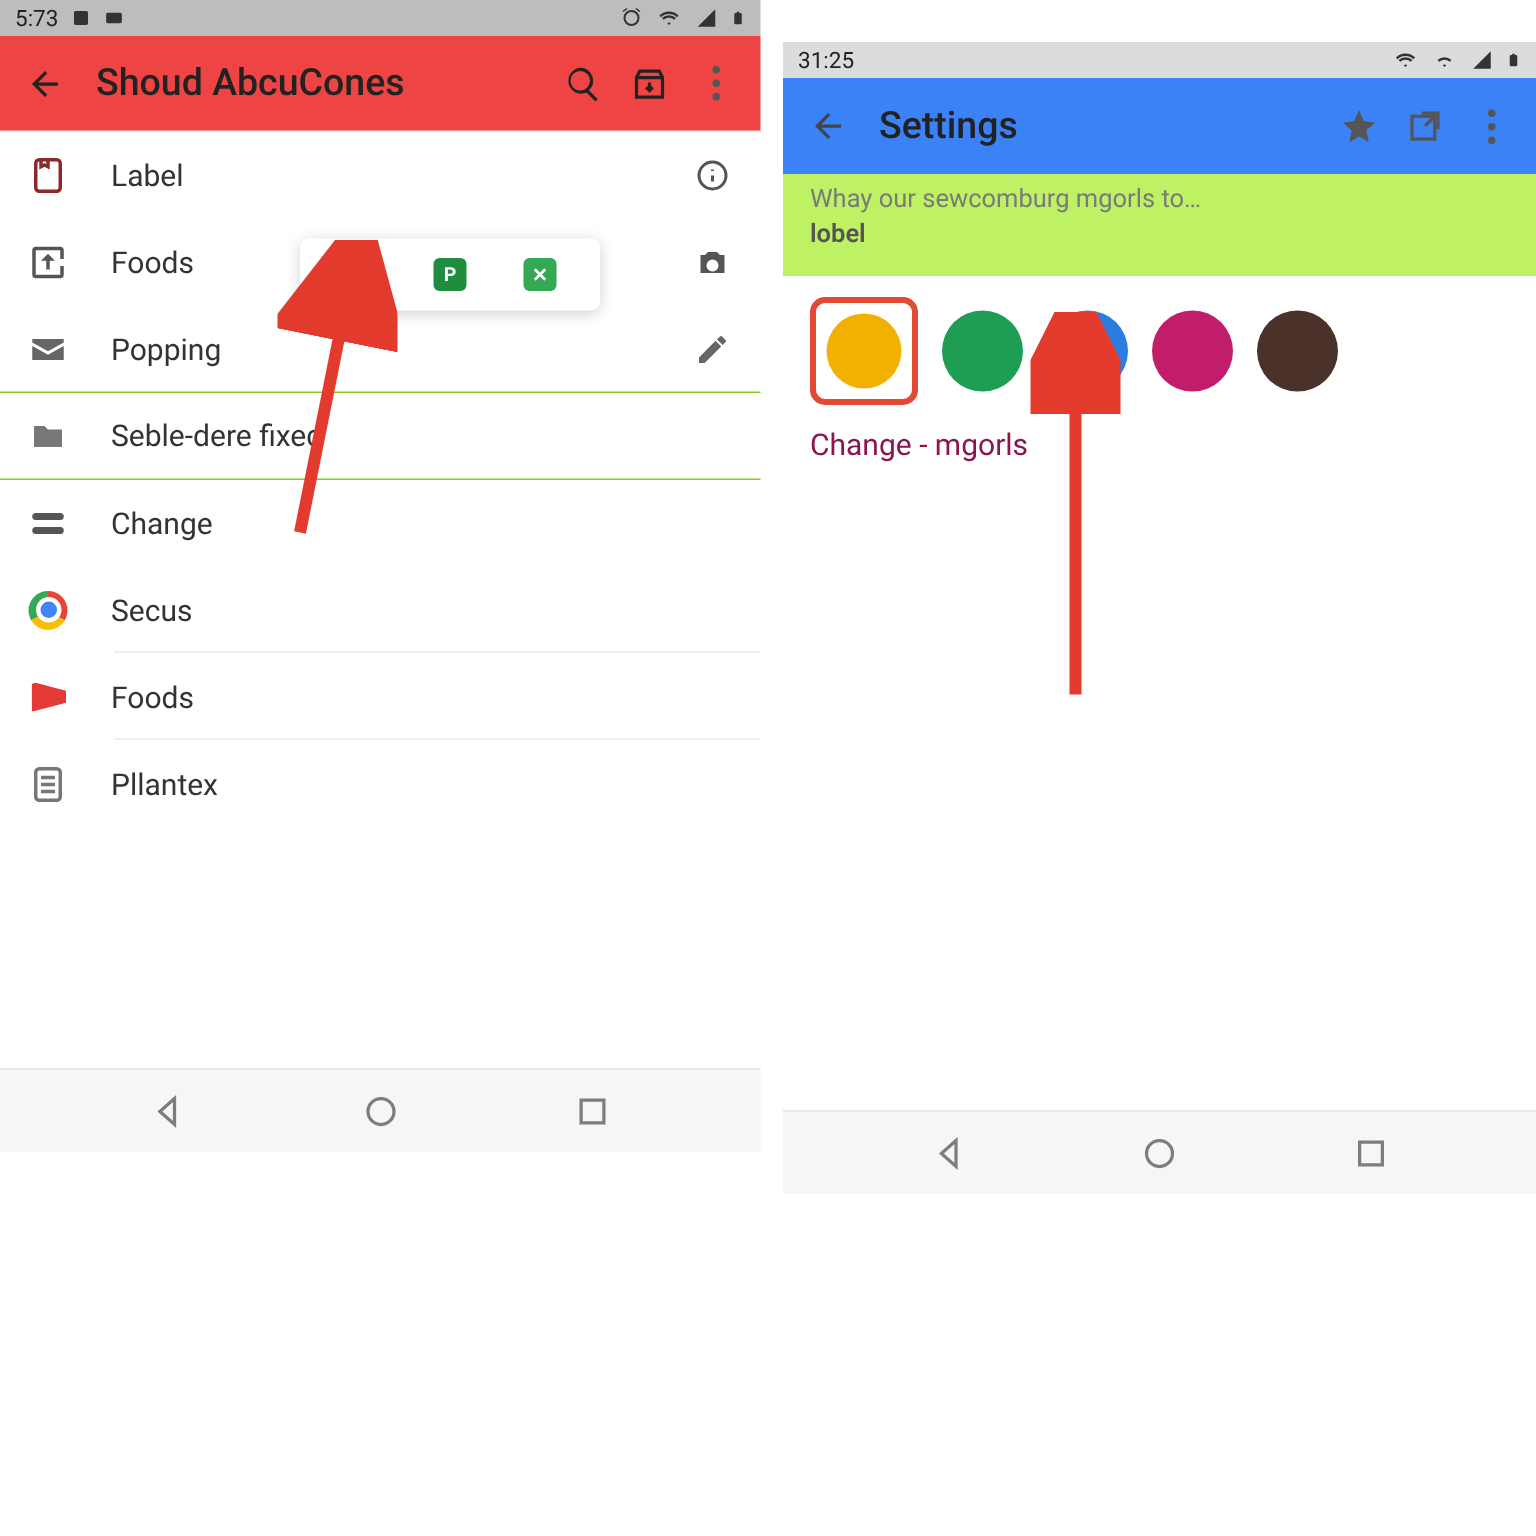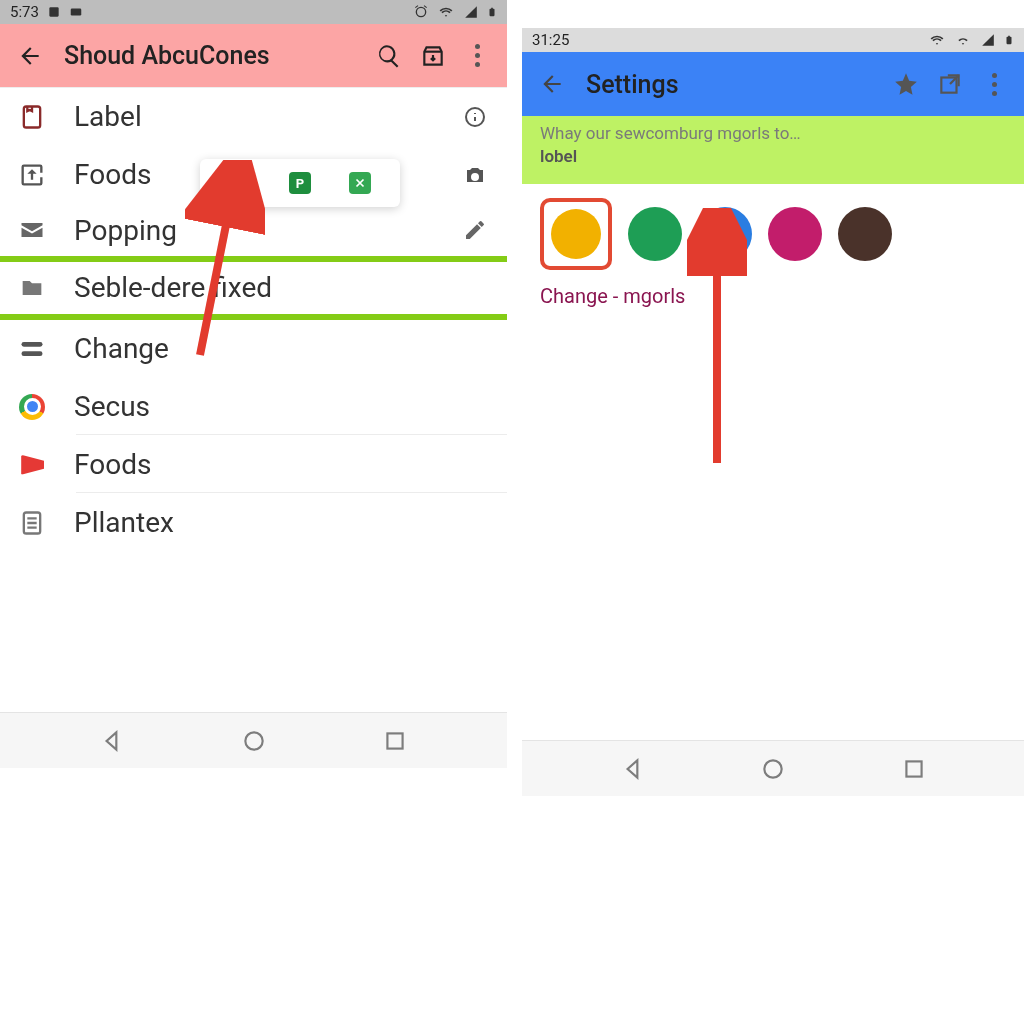--- a/index.html
+++ b/index.html
@@ -10,36 +10,36 @@
   .gap { width:15px; background:#fff; }
   .screen-right { width:502px;margin-top:28px; }
 
   
   .statusbar { height:24px; background:#bdbdbd; display:flex; align-items:center; justify-content:space-between; padding:0 10px; font-size:15px; color:#222; }
   .status-icons { display:flex; gap:8px; align-items:center; }
   .status-icons svg { display:block; }
 
   
   .appbar { height:64px; display:flex; align-items:center; padding:0 8px; }
-  .appbar.light { background:#fca5a5; border-bottom:1px solid #eee; }
+  .appbar.light { background:#ef4444; border-bottom:1px solid #eee; }
   .appbar.grey  { background:#3b82f6; }
   .appbar .title { font-size:25px; font-weight:500; color:#222; margin-left:12px; flex:1; }
   .iconbtn { width:44px; height:44px; display:flex; align-items:center; justify-content:center; cursor:pointer; }
   .iconbtn svg { width:26px; height:26px; }
   .tri-dot { display:flex; flex-direction:column; gap:4px; }
   .tri-dot span { width:5px; height:5px; background:#555; border-radius:50%; display:block; }
 
   
   .list { }
   .row { display:flex; align-items:center; min-height:58px; padding:0 18px; position:relative; border-bottom:1px solid rgba(0,0,0,0); }
-  .row.divider-full { border-bottom:6px solid #84cc16; }
+  .row.divider-full { border-bottom:1px solid #84cc16; }
   .row.divider-inset::after { content:""; position:absolute; left:76px; right:0; bottom:0; height:1px; background:#ececec; }
   .row .leading { width:28px; height:28px; margin-right:28px; display:flex; align-items:center; justify-content:center; }
   .row .leading svg { width:28px; height:28px; }
-  .row .label { font-size:28px; color:#333; flex:1; }
+  .row .label { font-size:20px; color:#333; flex:1; }
   .row .label.twoline { line-height:1.15; padding:10px 0; }
   .row .trailing { width:28px; height:28px; display:flex; align-items:center; justify-content:center; }
   .row .trailing svg { width:24px; height:24px; }
 
   
   .chipbar { position:absolute; left:200px; top:159px; width:200px; height:48px; background:#fff; border-radius:6px; box-shadow:0 2px 10px rgba(0,0,0,0.18); display:flex; align-items:center; justify-content:space-around; padding:0 10px; }
   .chipbar .chip { width:22px; height:22px; border-radius:4px; }
 
   
   .arrow { position:absolute; pointer-events:none; }

